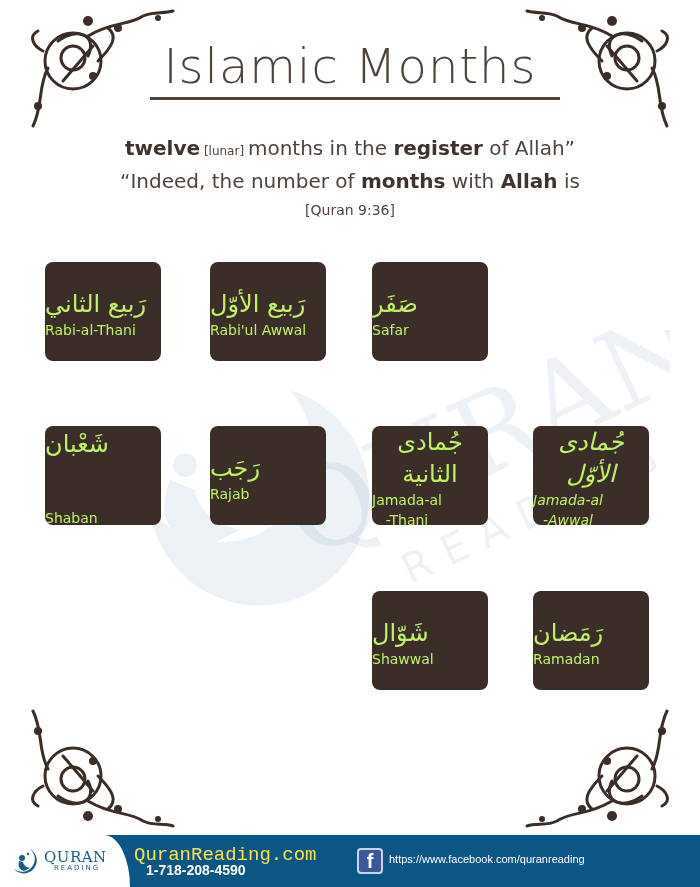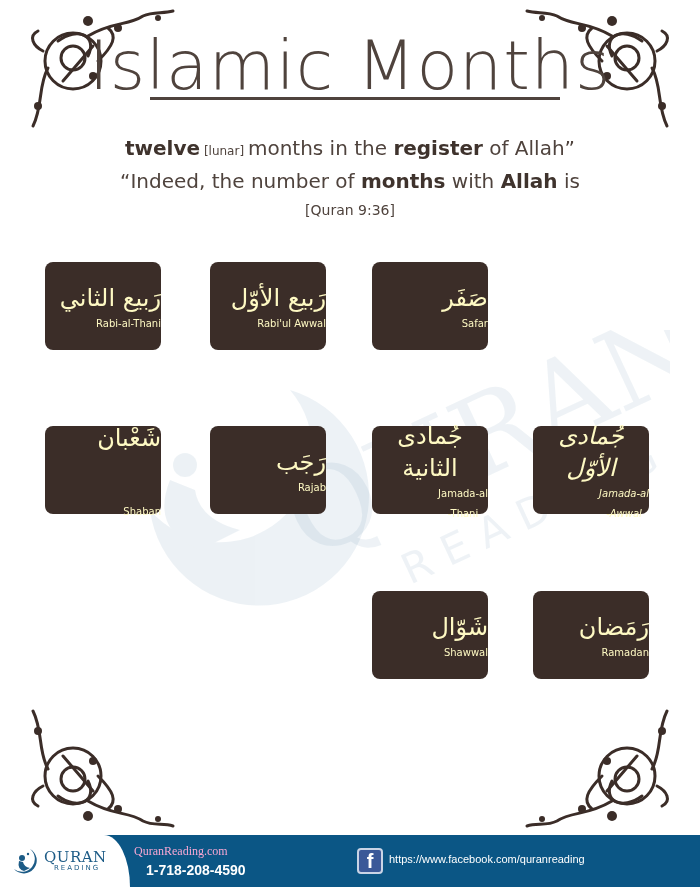--- a/index.html
+++ b/index.html
@@ -9,21 +9,21 @@
   .corner { position: absolute; width: 160px; height: 130px; }
   .corner svg { width: 100%; height: 100%; }
   .corner-tl { left: 18px; top: 6px; }
   .corner-tr { right: 18px; top: 6px; transform: scaleX(-1); }
   .corner-bl { left: 18px; bottom: 56px; transform: scaleY(-1); }
   .corner-br { right: 18px; bottom: 56px; transform: scale(-1,-1); }
 
   .title {
     position: absolute; left: 0; right: 0; top: 34px; text-align: center;
     font-family: "DejaVu Sans", sans-serif; font-weight: 300;
-    font-size: 68px; letter-spacing: 1px; color: #4f433d; line-height: 64px;
+    font-size: 48px; letter-spacing: 1px; color: #4f433d; line-height: 64px;
   }
   .title-rule {
     position: absolute; left: 150px; width: 410px; top: 97px; height: 3px; background: #4f433d;
   }
 
   .quote {
     position: absolute; left: 0; right: 0; top: 133px; text-align: center;
     font-family: "DejaVu Sans", sans-serif; font-size: 20px; line-height: 30px; color: #4f433d;
   }
   .quote b { font-weight: bold; color: #3f332d; }
@@ -32,48 +32,48 @@
     position: absolute; left: 0; right: 0; top: 202px; text-align: center;
     font-size: 14px; color: #4f433d;
   }
 
   .watermark {
     position: absolute; left: 90px; top: 330px; width: 580px; height: 280px; pointer-events: none;
   }
 
   .grid { position: absolute; left: 45px; top: 262px; width: 605px; height: 446px; }
   .tile {
-    position: absolute; width: 116px; height: 88px; background: #3b2d28;
-    border-radius: 8px; color: #fef9c3; display: flex; flex-direction: column;
-    align-items: flex-end; justify-content: center; text-align: center; padding-top: 4px;
+    position: absolute; width: 116px; height: 99px; background: #3b2d28;
+    border-radius: 8px; color: #bef264; display: flex; flex-direction: column;
+    align-items: flex-start; justify-content: center; text-align: center; padding-top: 4px;
   }
   .tile .ar {
     font-family: "DejaVu Sans", sans-serif; font-size: 24px; line-height: 32px; direction: rtl;
   }
   .tile .en {
-    font-family: "DejaVu Sans", sans-serif; font-size: 10px; line-height: 20px; white-space: pre-line;
+    font-family: "DejaVu Sans", sans-serif; font-size: 14px; line-height: 20px; white-space: pre-line;
   }
 
   .footer {
     position: absolute; left: 0; bottom: 0; width: 700px; height: 52px; background: #0b5685;
   }
   .footer-logo-bg {
     position: absolute; left: 0; top: 0; width: 130px; height: 52px; background: #ffffff;
     border-top-right-radius: 26px 52px;
   }
   .footer-logo {
     position: absolute; left: 8px; top: 10px; display: flex; align-items: center; gap: 4px;
   }
   .logo-mark { width: 32px; height: 32px; }
   .logo-text { display: flex; flex-direction: column; line-height: 1; }
   .logo-text .l1 { font-family: "DejaVu Serif", serif; font-size: 15px; color: #1c5b86; letter-spacing: 0.5px; }
   .logo-text .l2 { font-family: "DejaVu Sans", sans-serif; font-size: 7px; color: #1c5b86; letter-spacing: 2px; margin-left: 10px; }
   .footer-site {
-    position: absolute; left: 134px; top: 9px; font-family: Liberation Serif, serif;
-    font-size: 12px; color: #f9a8d4;
+    position: absolute; left: 134px; top: 9px; font-family: Liberation Mono, monospace;
+    font-size: 19px; color: #fde047;
   }
   .footer-phone {
     position: absolute; left: 146px; top: 27px; font-family: "Liberation Sans", sans-serif;
     font-weight: bold; font-size: 14px; color: #ffffff;
   }
   .fb-icon {
     position: absolute; left: 357px; top: 13px; width: 26px; height: 26px; border-radius: 4px;
     background: #3b5998; border: 2px solid #c9d4e6; color: #ffffff;
     font-family: "Liberation Sans", sans-serif; font-weight: bold; font-size: 20px;
     display: flex; align-items: flex-end; justify-content: center; padding-bottom: 0px; line-height: 22px;

